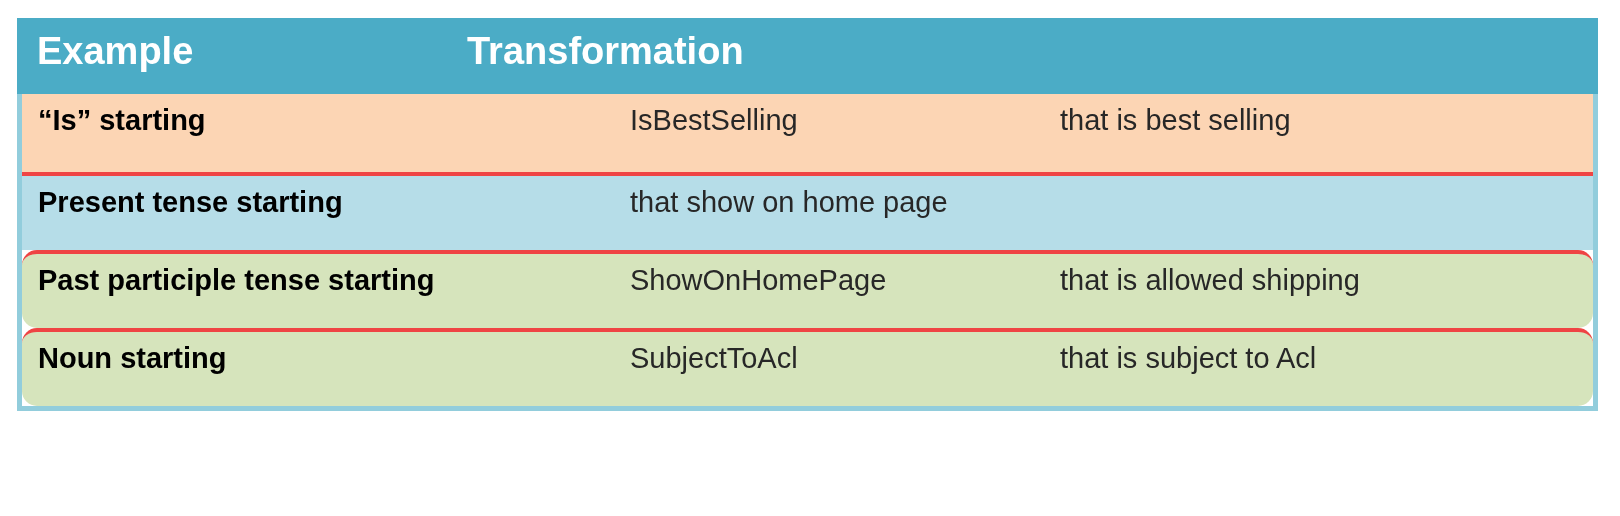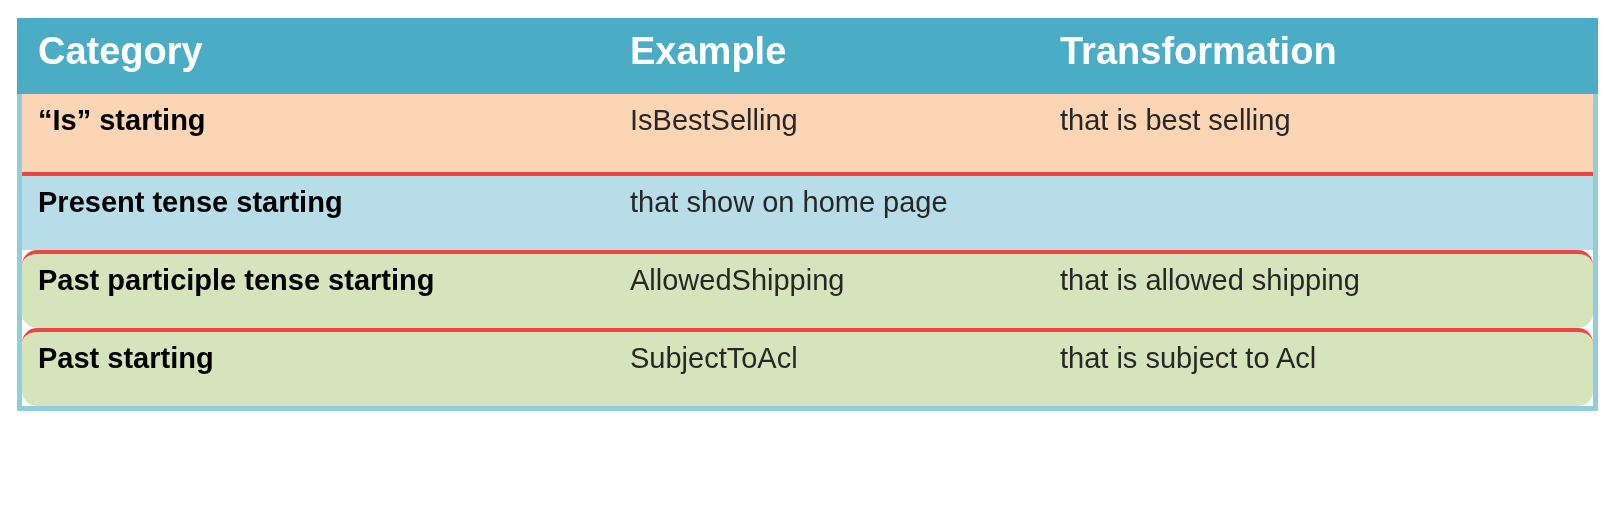--- a/index.html
+++ b/index.html
@@ -72,45 +72,44 @@
   }
   .cell.c2 { width: 430px; }
   .cell.c3 { flex: 1; }
 </style>
 </head>
 <body>
 
 <div class="table-wrap">
 
   <div class="header-row">
-    <div class="h-cell c1">Category</div>
     <div class="h-cell c2">Example</div>
     <div class="h-cell c3">Transformation</div>
   </div>
 
   <div class="body-rows">
 
     <div class="data-row row-peach">
       <div class="cell c1">“Is” starting</div>
       <div class="cell c2">IsBestSelling</div>
       <div class="cell c3">that is best selling</div>
     </div>
 
     <div class="data-row row-blue">
       <div class="cell c1">Present tense starting</div>
       <div class="cell c3">that show on home page</div>
     </div>
 
     <div class="data-row row-green">
       <div class="cell c1">Past participle tense starting</div>
-      <div class="cell c2">AllowedShipping</div>
+      <div class="cell c2">ShowOnHomePage</div>
       <div class="cell c3">that is allowed shipping</div>
     </div>
 
 
     <div class="data-row row-green">
-      <div class="cell c1">Past starting</div>
+      <div class="cell c1">Noun starting</div>
       <div class="cell c2">SubjectToAcl</div>
       <div class="cell c3">that is subject to Acl</div>
     </div>
 
   </div>
 </div>
 
 </body></html>

